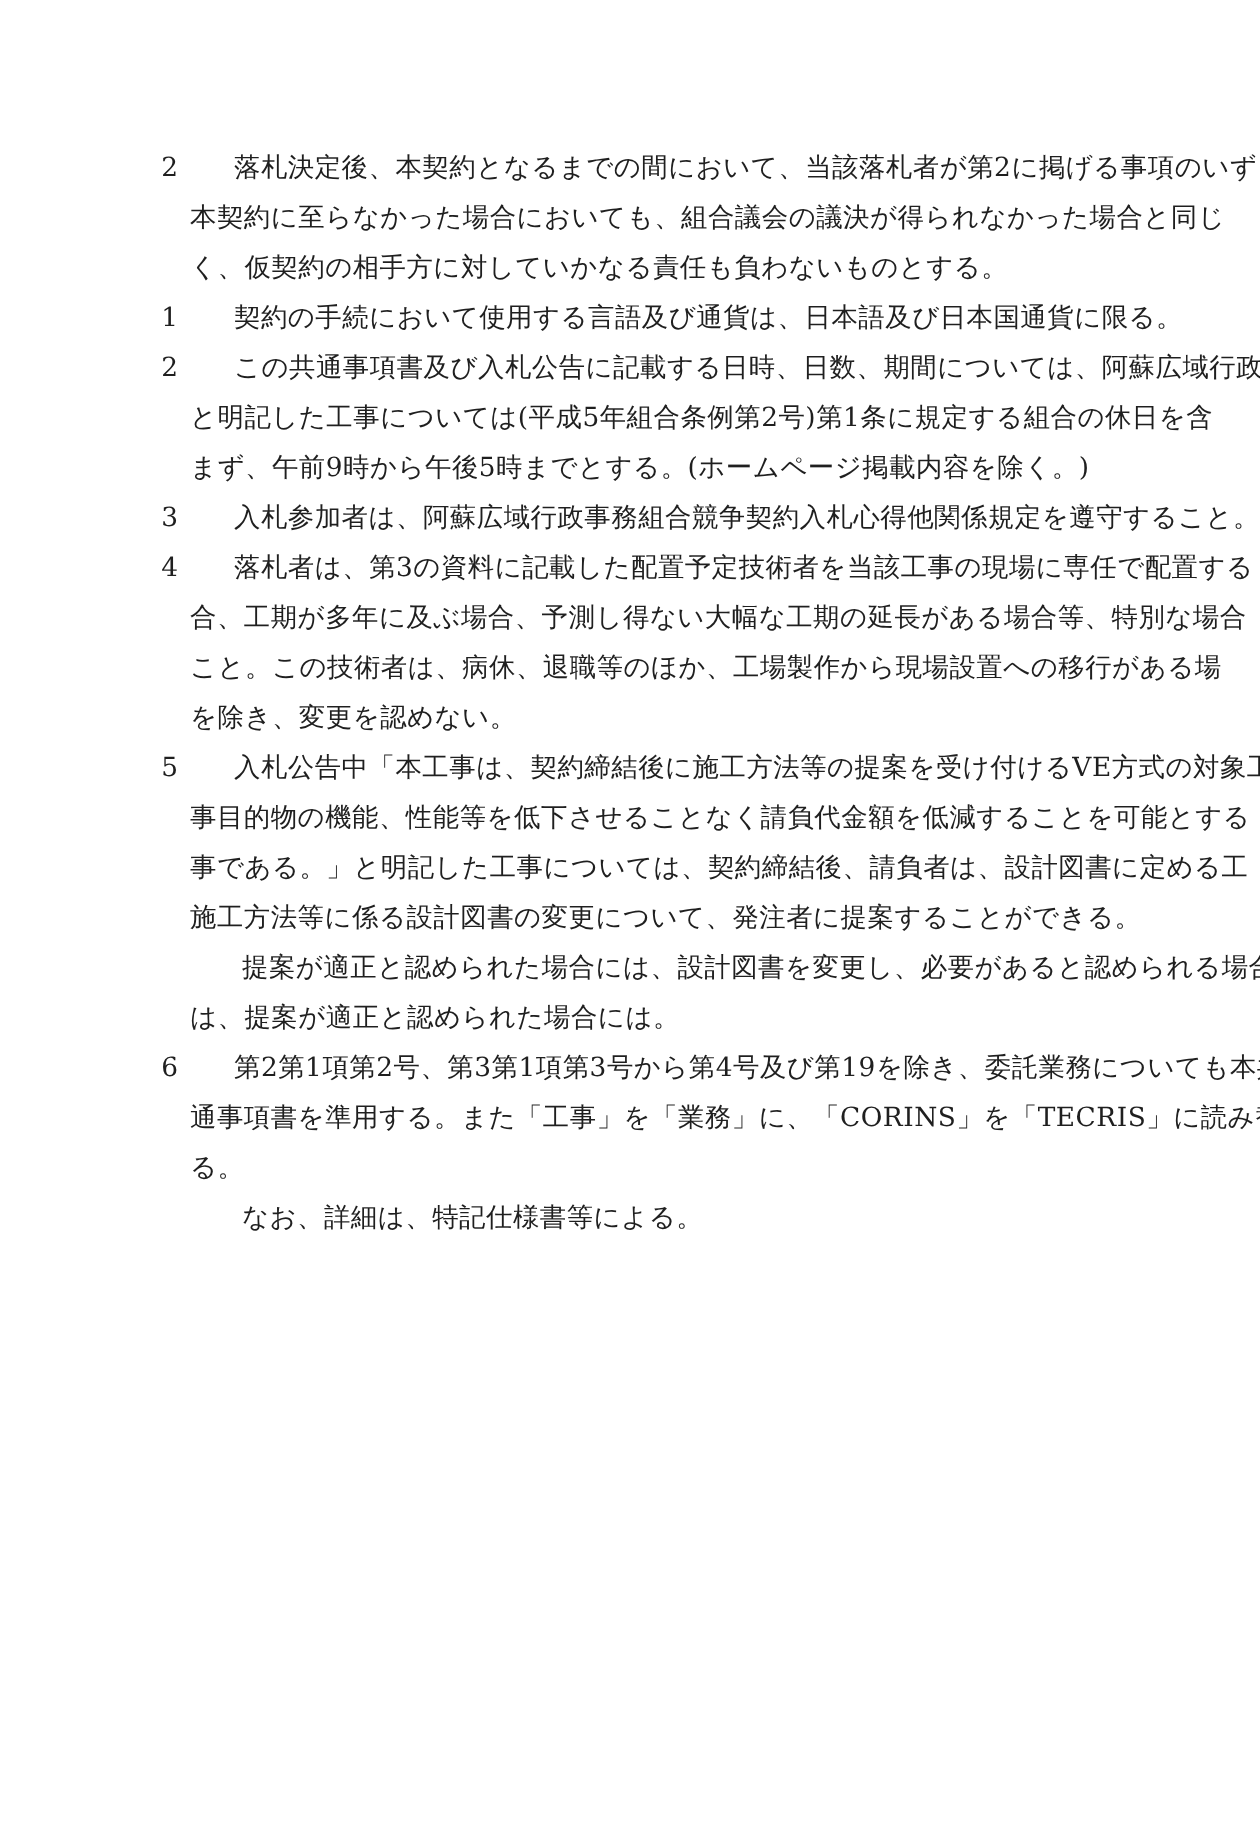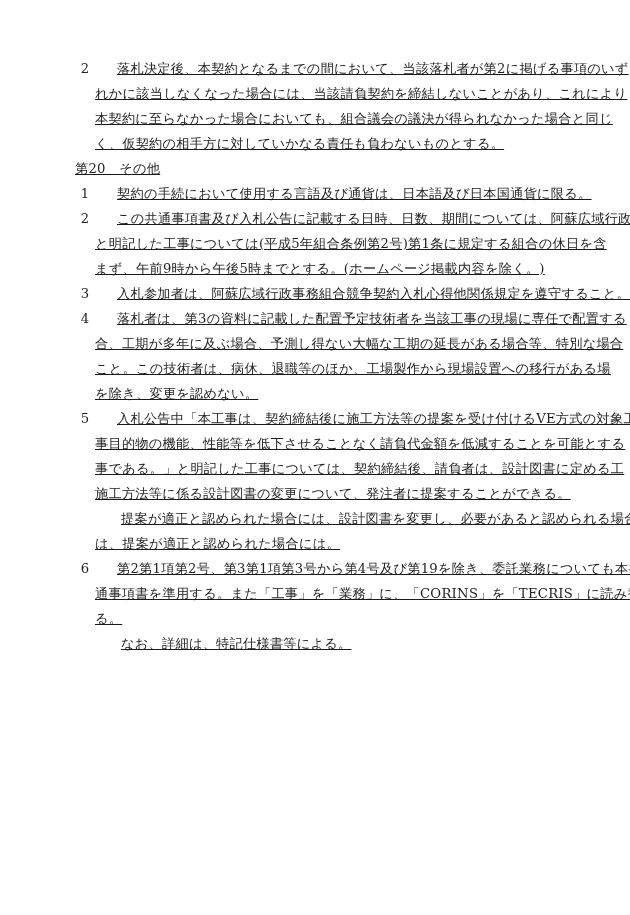--- a/index.html
+++ b/index.html
@@ -15,23 +15,22 @@
     margin: 0;
     background: #ffffff;
     overflow: hidden;
     font-family: "DejaVu Serif", "Liberation Serif", serif;
     color: #1a1a1a;
     -webkit-font-smoothing: antialiased;
   }
   #doc-body {
     position: absolute;
     left: 75px;
-    top: 56px;
+    top: 72px;
     width: 484px;
-    text-decoration: underline;
   }
   
   .ln {
     font-size: 13.2px;
     line-height: 25px;
     height: 25px;
     white-space: pre;
     letter-spacing: 0.02em;
     color: #1f1f1f;
   }
@@ -51,24 +50,22 @@
   .lvl-sub { margin-left: 20px; text-indent: 26px; }
   
   .lvl-note { margin-left: 20px; text-indent: 26px; }
 </style>
 </head>
 <body>
 
 <div id="page">
   <div id="doc-body">
       <div class="ln lvl-item"><span class="num">2</span><span class="gap"></span><span>落札決定後、本契約となるまでの間において、当該落札者が第2に掲げる事項のいず</span></div>
-      <div class="ln lvl-cont">れかに該当しなくなった場合には、当該請負契約を締結しないことがあり、これにより</div>
       <div class="ln lvl-cont">本契約に至らなかった場合においても、組合議会の議決が得られなかった場合と同じ</div>
       <div class="ln lvl-cont">く、仮契約の相手方に対していかなる責任も負わないものとする。</div>
-      <div class="ln lvl-head">第20　その他</div>
       <div class="ln lvl-item"><span class="num">1</span><span class="gap"></span><span>契約の手続において使用する言語及び通貨は、日本語及び日本国通貨に限る。</span></div>
       <div class="ln lvl-item"><span class="num">2</span><span class="gap"></span><span>この共通事項書及び入札公告に記載する日時、日数、期間については、阿蘇広域行政</span></div>
       <div class="ln lvl-cont">と明記した工事については(平成5年組合条例第2号)第1条に規定する組合の休日を含</div>
       <div class="ln lvl-cont">まず、午前9時から午後5時までとする。(ホームページ掲載内容を除く。)</div>
       <div class="ln lvl-item"><span class="num">3</span><span class="gap"></span><span>入札参加者は、阿蘇広域行政事務組合競争契約入札心得他関係規定を遵守すること。</span></div>
       <div class="ln lvl-item"><span class="num">4</span><span class="gap"></span><span>落札者は、第3の資料に記載した配置予定技術者を当該工事の現場に専任で配置する</span></div>
       <div class="ln lvl-cont">合、工期が多年に及ぶ場合、予測し得ない大幅な工期の延長がある場合等、特別な場合</div>
       <div class="ln lvl-cont">こと。この技術者は、病休、退職等のほか、工場製作から現場設置への移行がある場</div>
       <div class="ln lvl-cont">を除き、変更を認めない。</div>
       <div class="ln lvl-item"><span class="num">5</span><span class="gap"></span><span>入札公告中「本工事は、契約締結後に施工方法等の提案を受け付けるVE方式の対象工</span></div>

